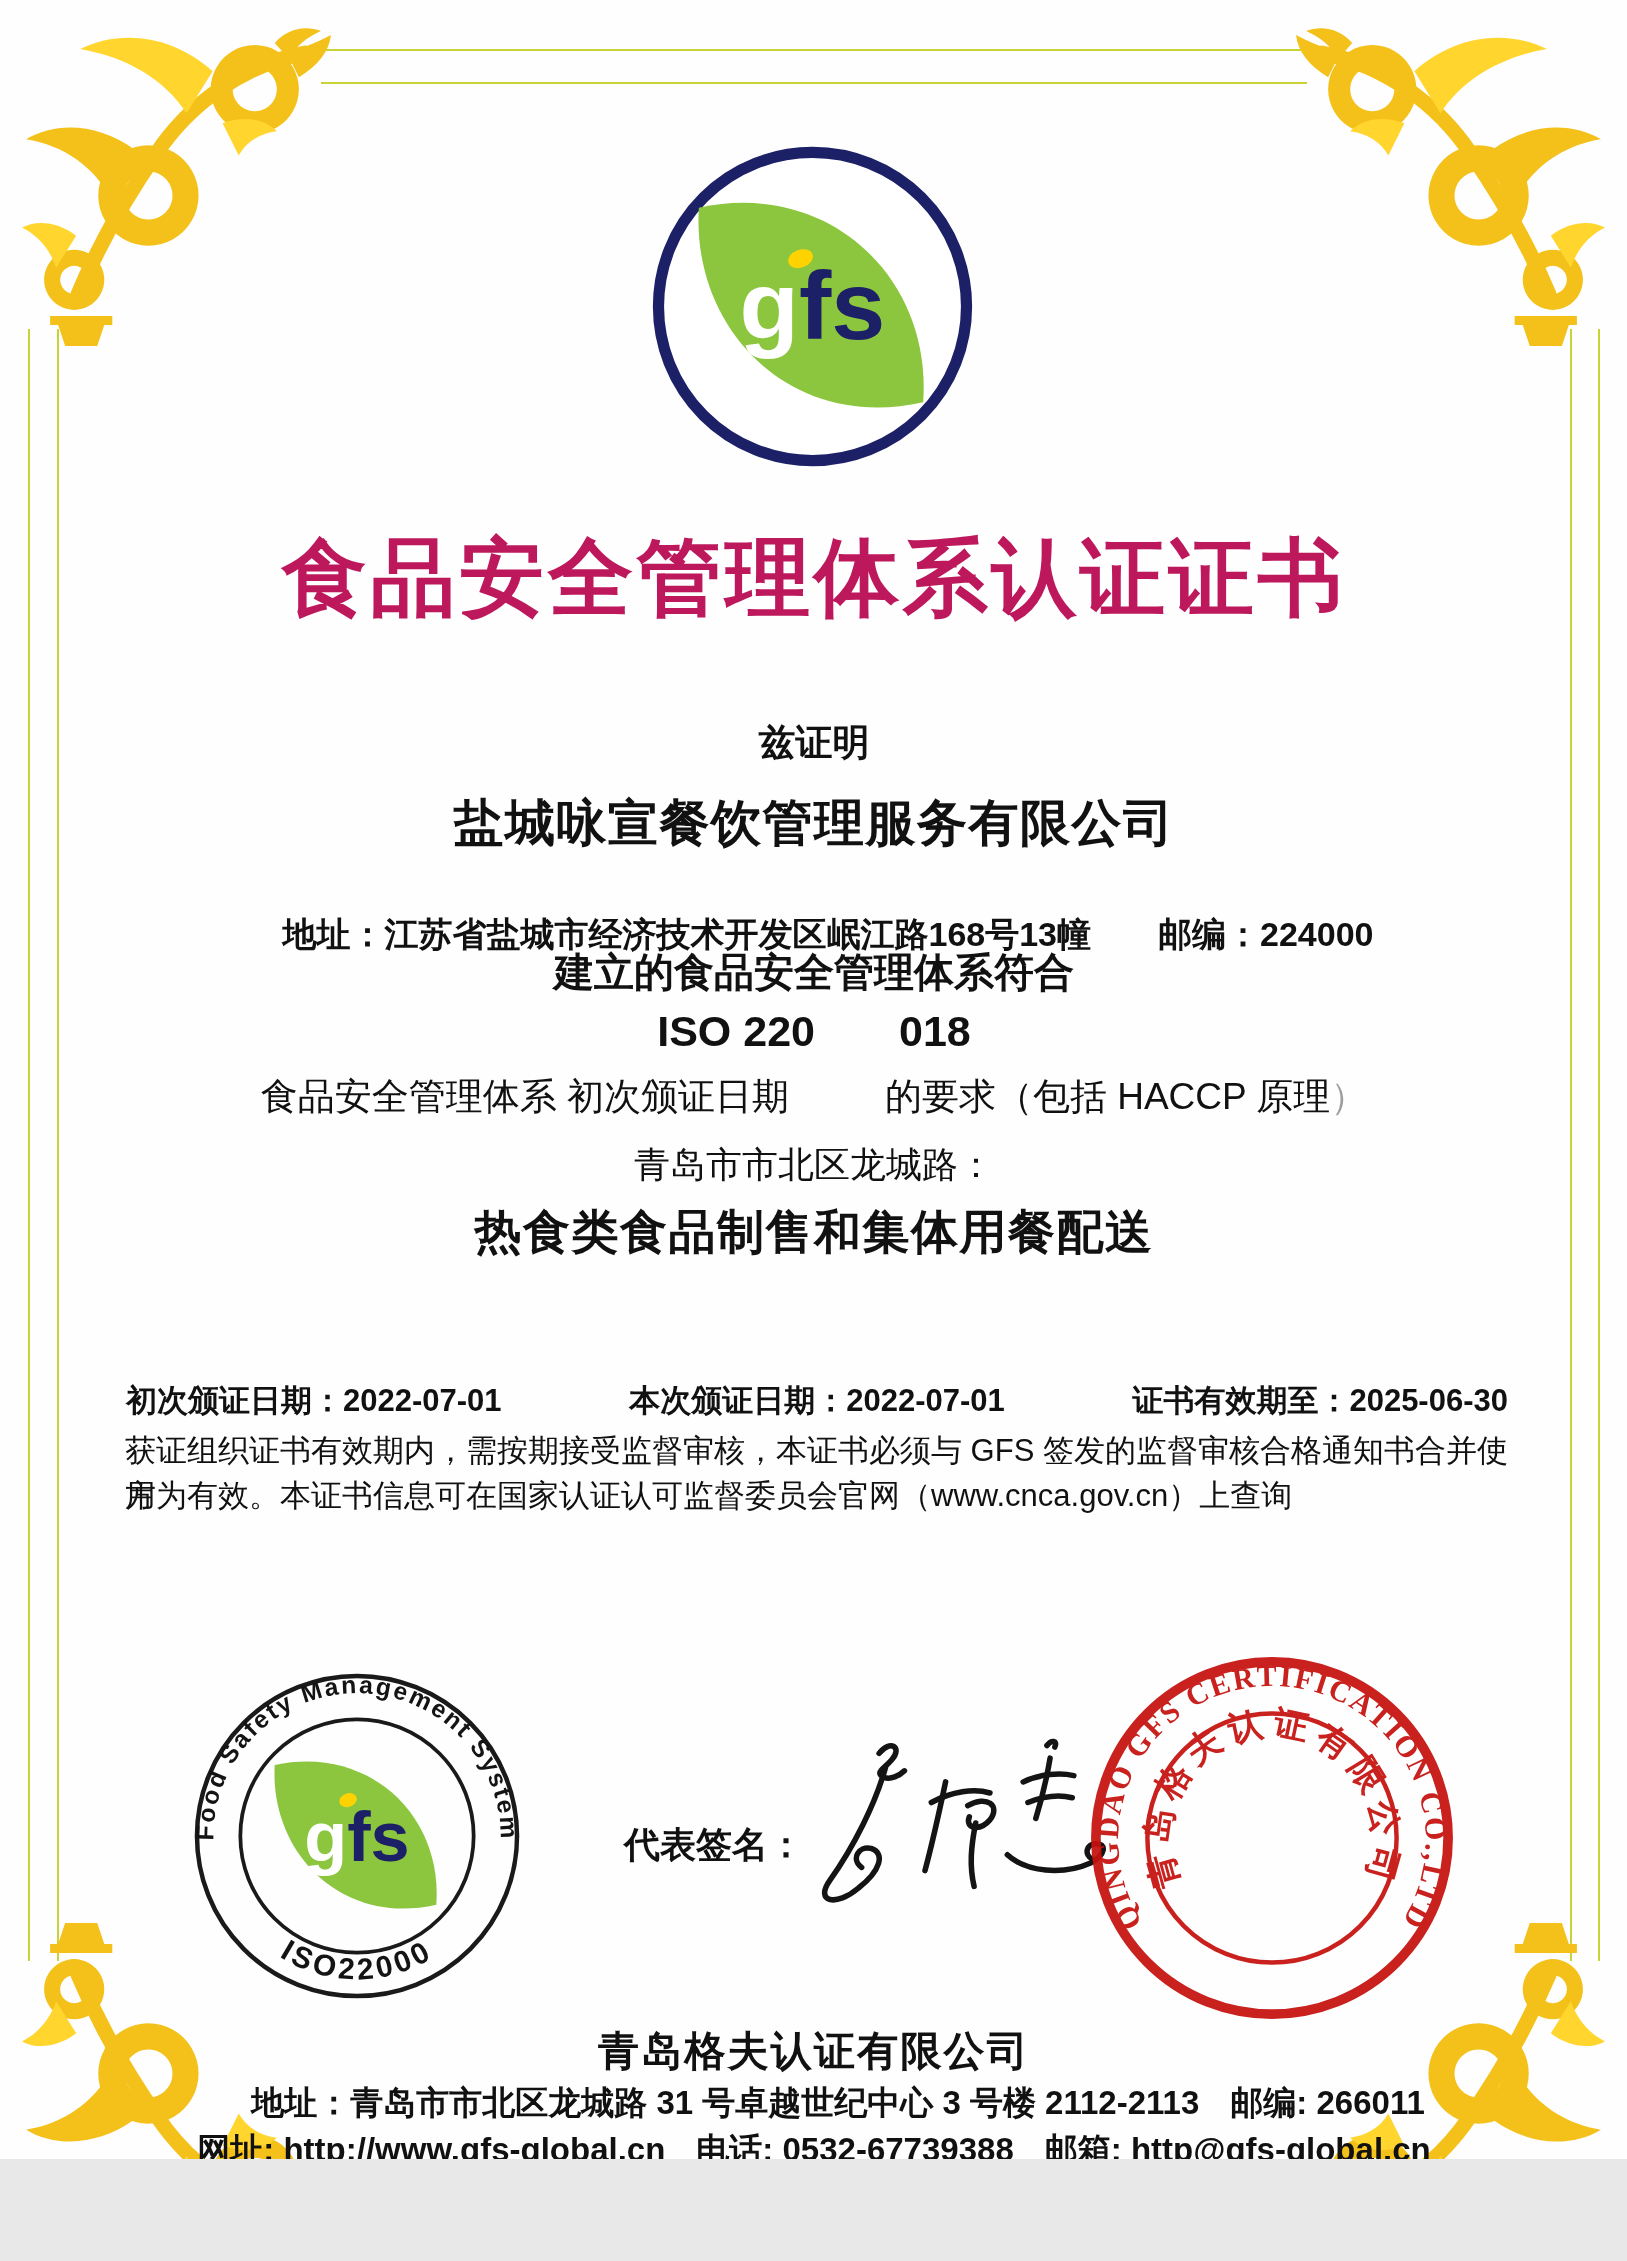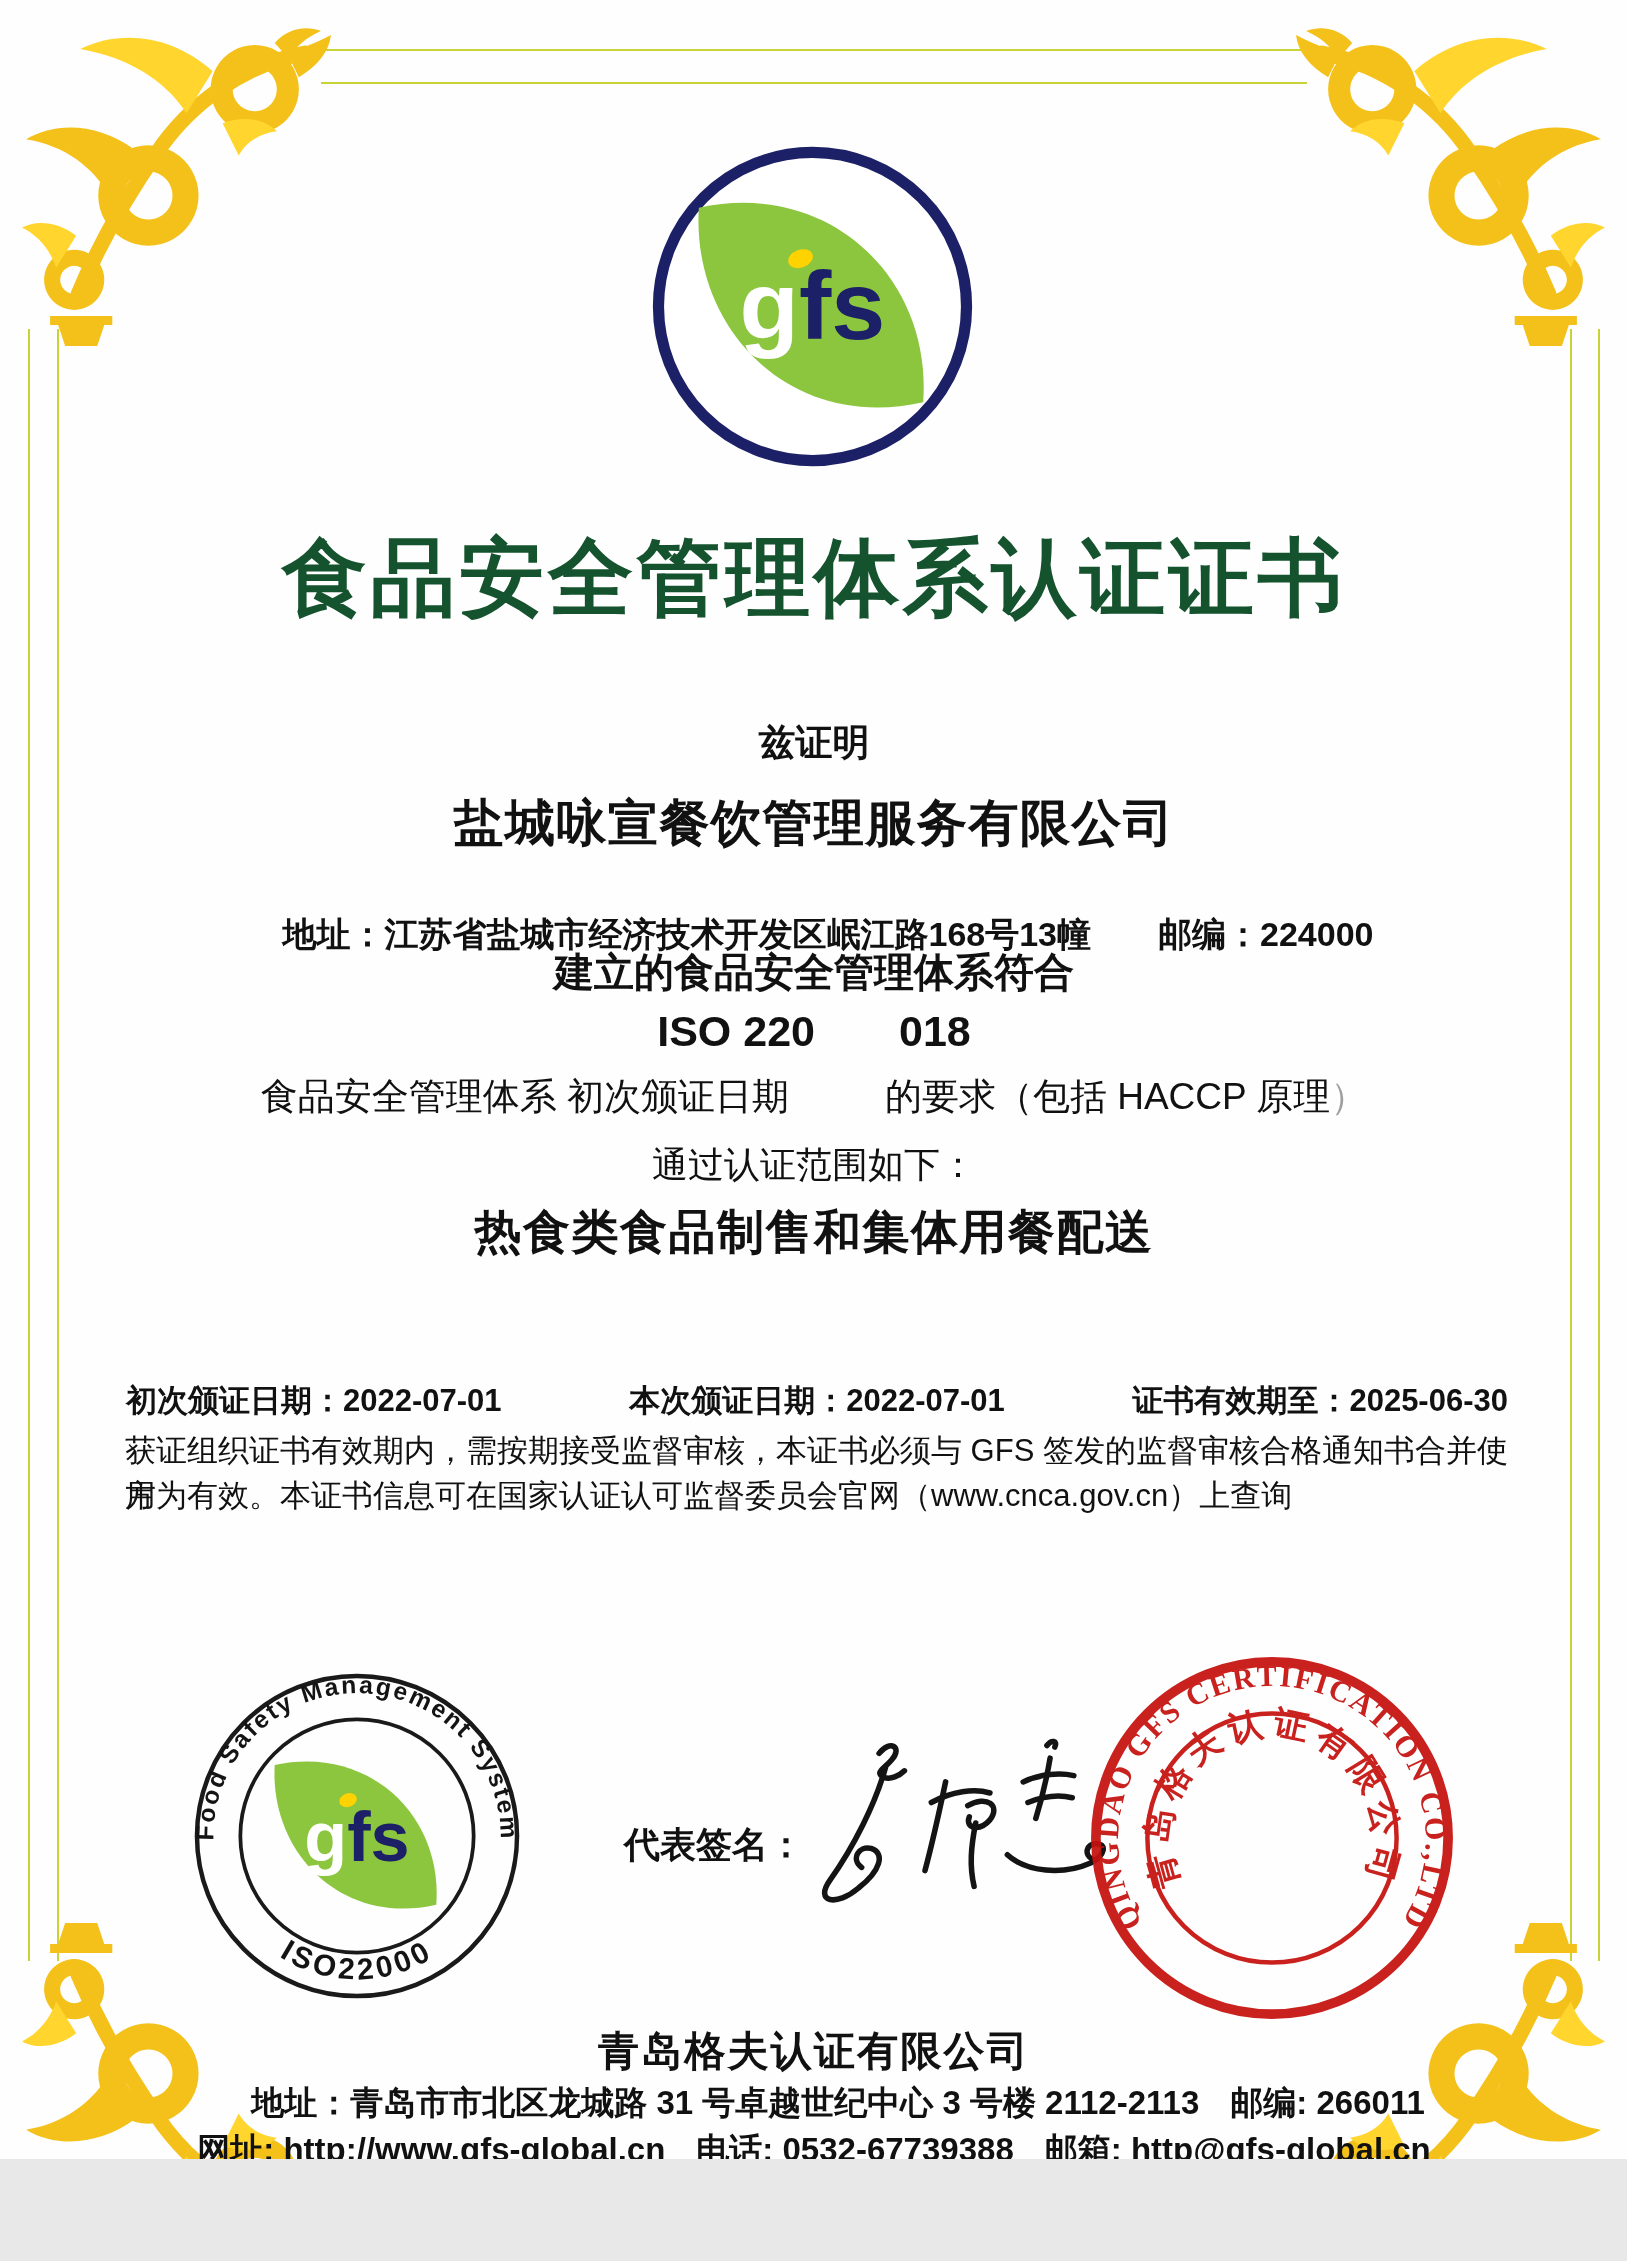--- a/index.html
+++ b/index.html
@@ -9,21 +9,21 @@
     overflow:hidden;margin:0 auto;
   }
   .hline{position:absolute;height:2.2px;background:#c9d335;}
   .vline{position:absolute;width:2.2px;background:#c9d335;}
   .corner{position:absolute;width:321px;height:321px;}
   .corner.tr{transform:scaleX(-1);}
   .corner.bl{transform:scaleY(-1);}
   .corner.br{transform:scale(-1,-1);}
   .abs{position:absolute;}
   .ctr{left:0;width:100%;text-align:center;}
-  .title{top:521px;font-size:85px;font-weight:900;letter-spacing:3.7px;color:#14532d;}
+  .title{top:521px;font-size:85px;font-weight:900;letter-spacing:3.7px;color:#be185d;}
   .certno{top:663px;right:185px;font-size:34px;font-weight:800;}
   .intro{top:718px;font-size:37px;font-weight:600;}
   .company{top:790px;font-size:50px;font-weight:800;letter-spacing:1.5px;}
   .addr{top:912px;font-size:34px;font-weight:700;margin-left:14px;}
   .addr .sep{display:inline-block;width:67px;}
   .conform{top:945px;font-size:40px;font-weight:800;}
   .iso{top:1007px;font-size:43px;font-weight:700;}
   .gap110{display:inline-block;width:84px;}
   .gap130{display:inline-block;width:96px;}
   .req{top:1072px;font-size:37px;font-weight:500;}
@@ -106,21 +106,21 @@
   <div class="abs ctr conform">建立的食品安全管理体系符合</div>
 
   <div class="abs ctr iso">
     <span>ISO 220</span><span class="gap110"></span><span>018</span>
   </div>
 
   <div class="abs ctr req">
     <span>食品安全管理体系 初次颁证日期</span><span class="gap130"></span><span>的要求（包括 HACCP 原理</span><span class="faint">）</span>
   </div>
 
-  <div class="abs ctr scopeintro">通过认证范围如下：</div>
+  <div class="abs ctr scopeintro">青岛市市北区龙城路：</div>
   <div class="abs ctr scope">热食类食品制售和集体用餐配送</div>
 
   <div class="abs dates">
     <span><span>初次颁证日期：</span><span>2022-07-01</span></span>
     <span><span>本次颁证日期：</span><span>2022-07-01</span></span>
     <span><span>证书有效期至：</span><span>2025-06-30</span></span>
   </div>
 
   <div class="abs notice n1">获证组织证书有效期内，需按期接受监督审核，本证书必须与 GFS 签发的监督审核合格通知书合并使用</div>
   <div class="abs notice n2">方为有效。本证书信息可在国家认证认可监督委员会官网（www.cnca.gov.cn）上查询</div>

